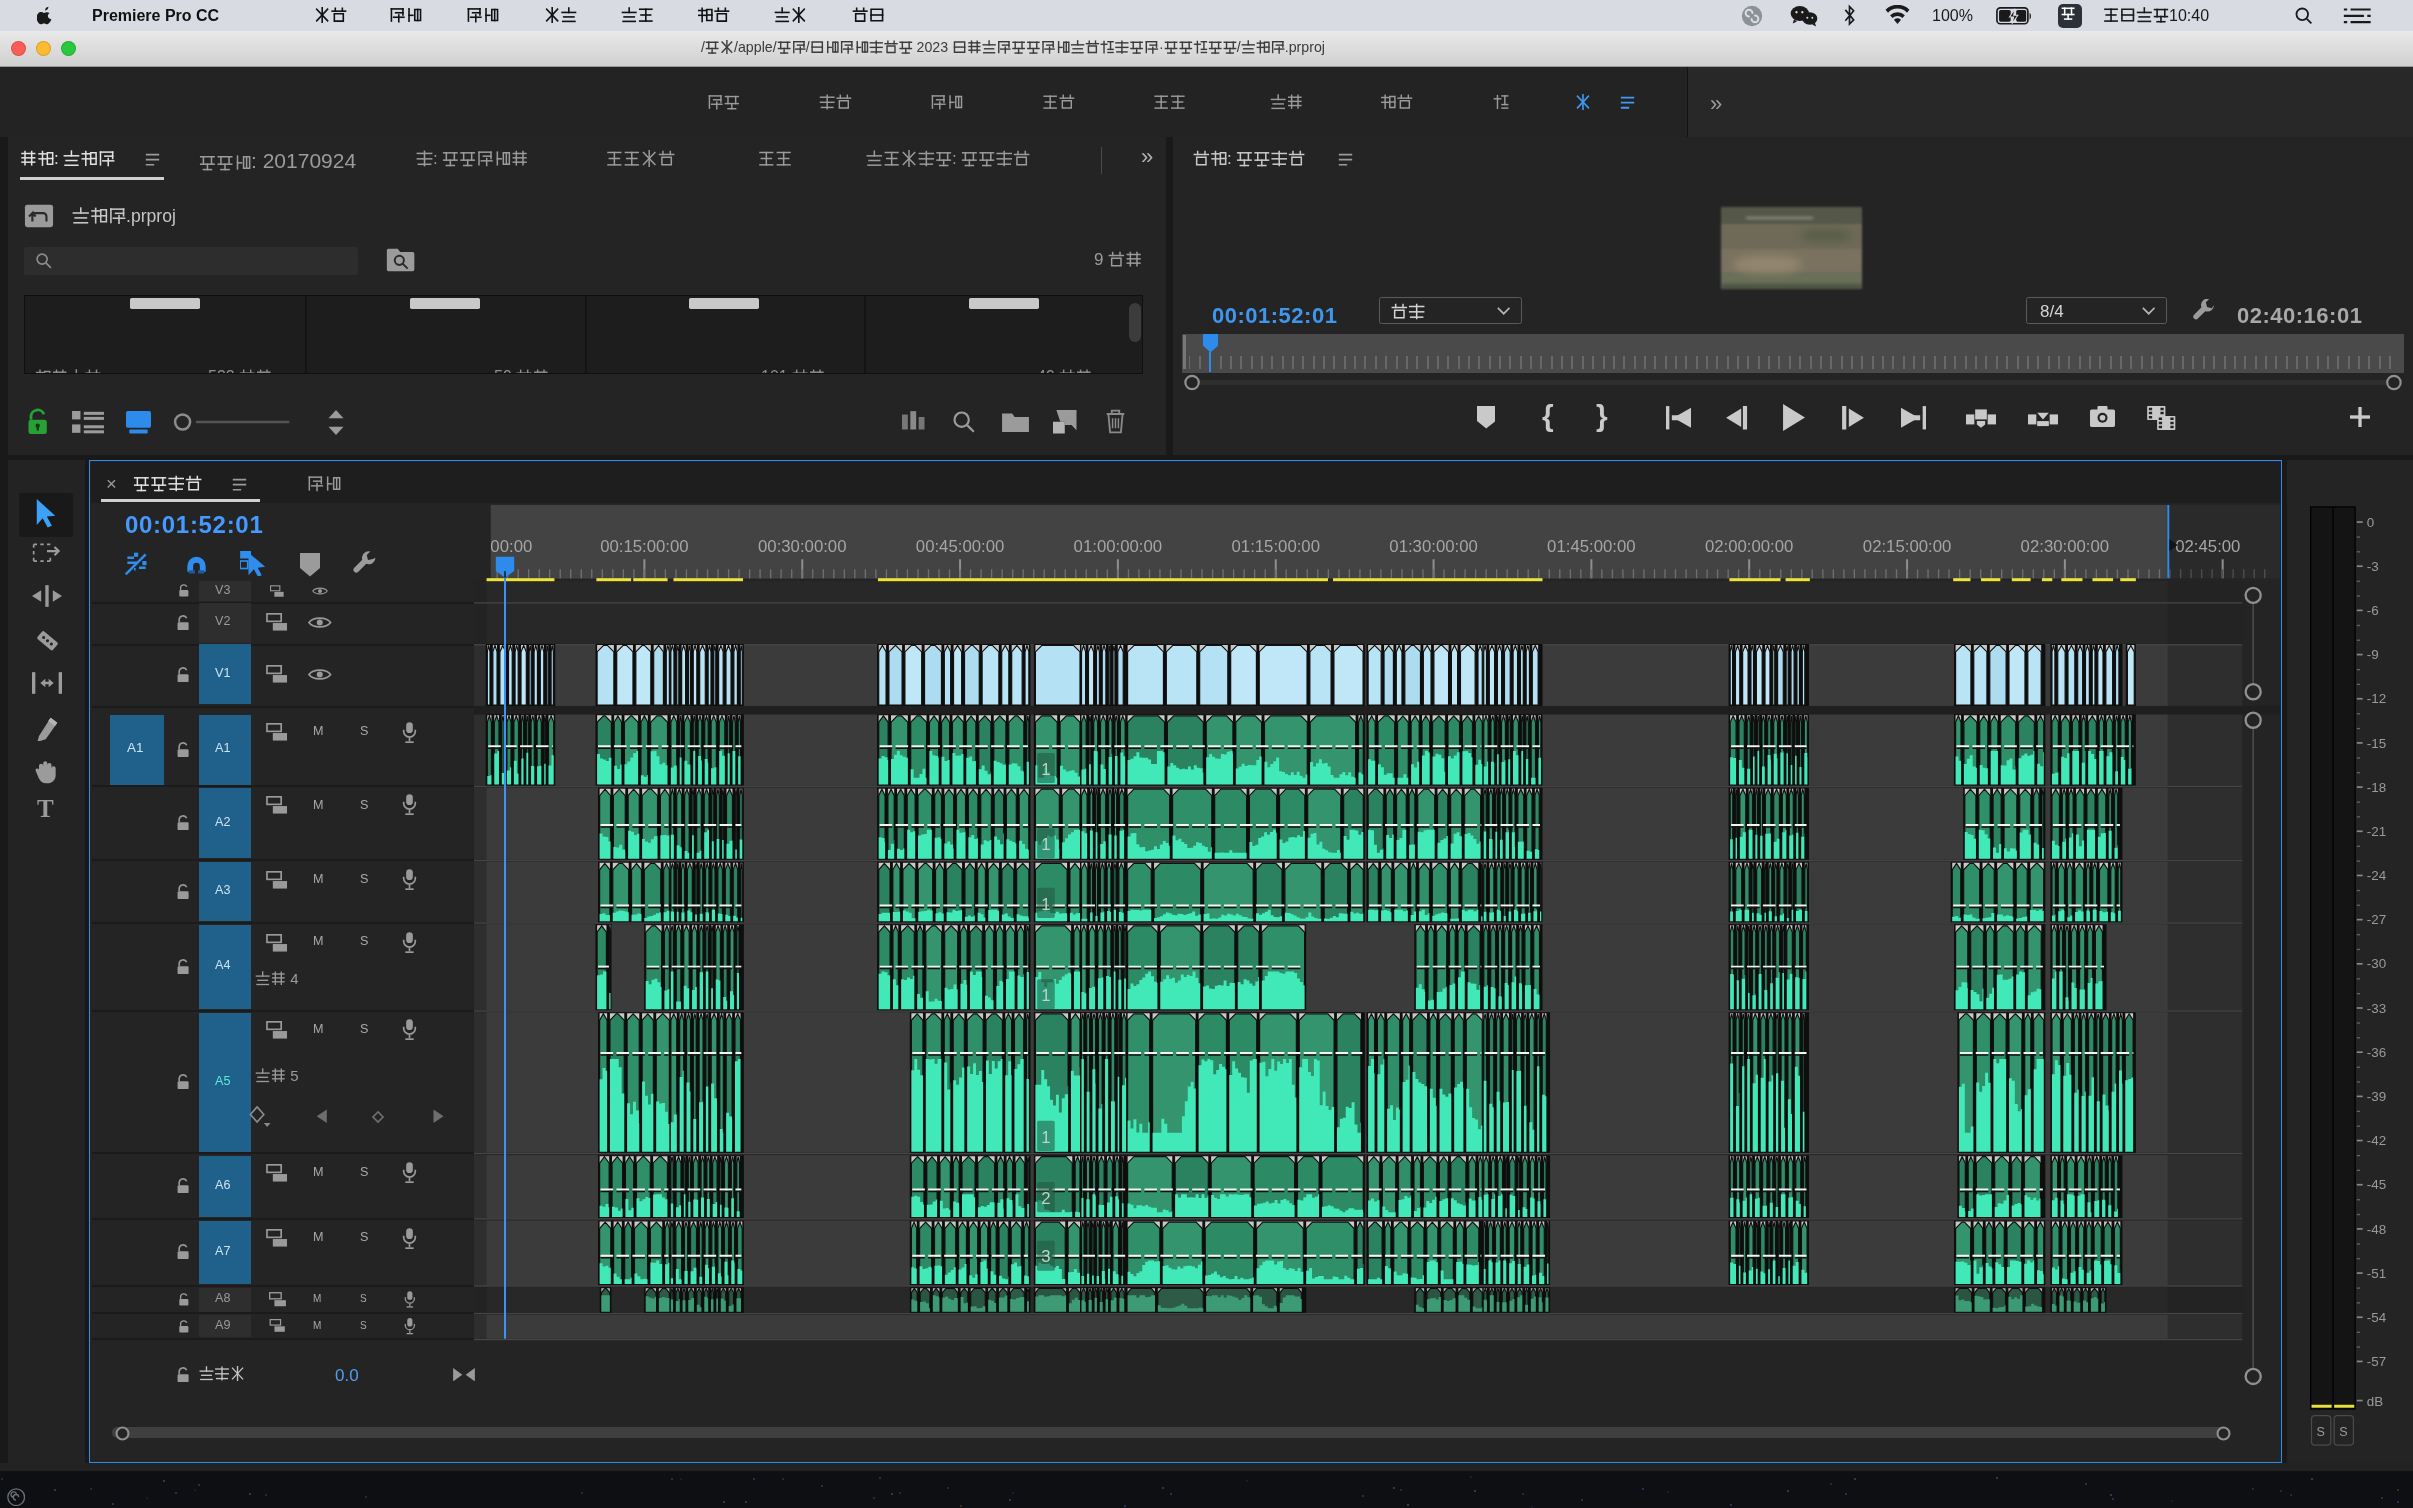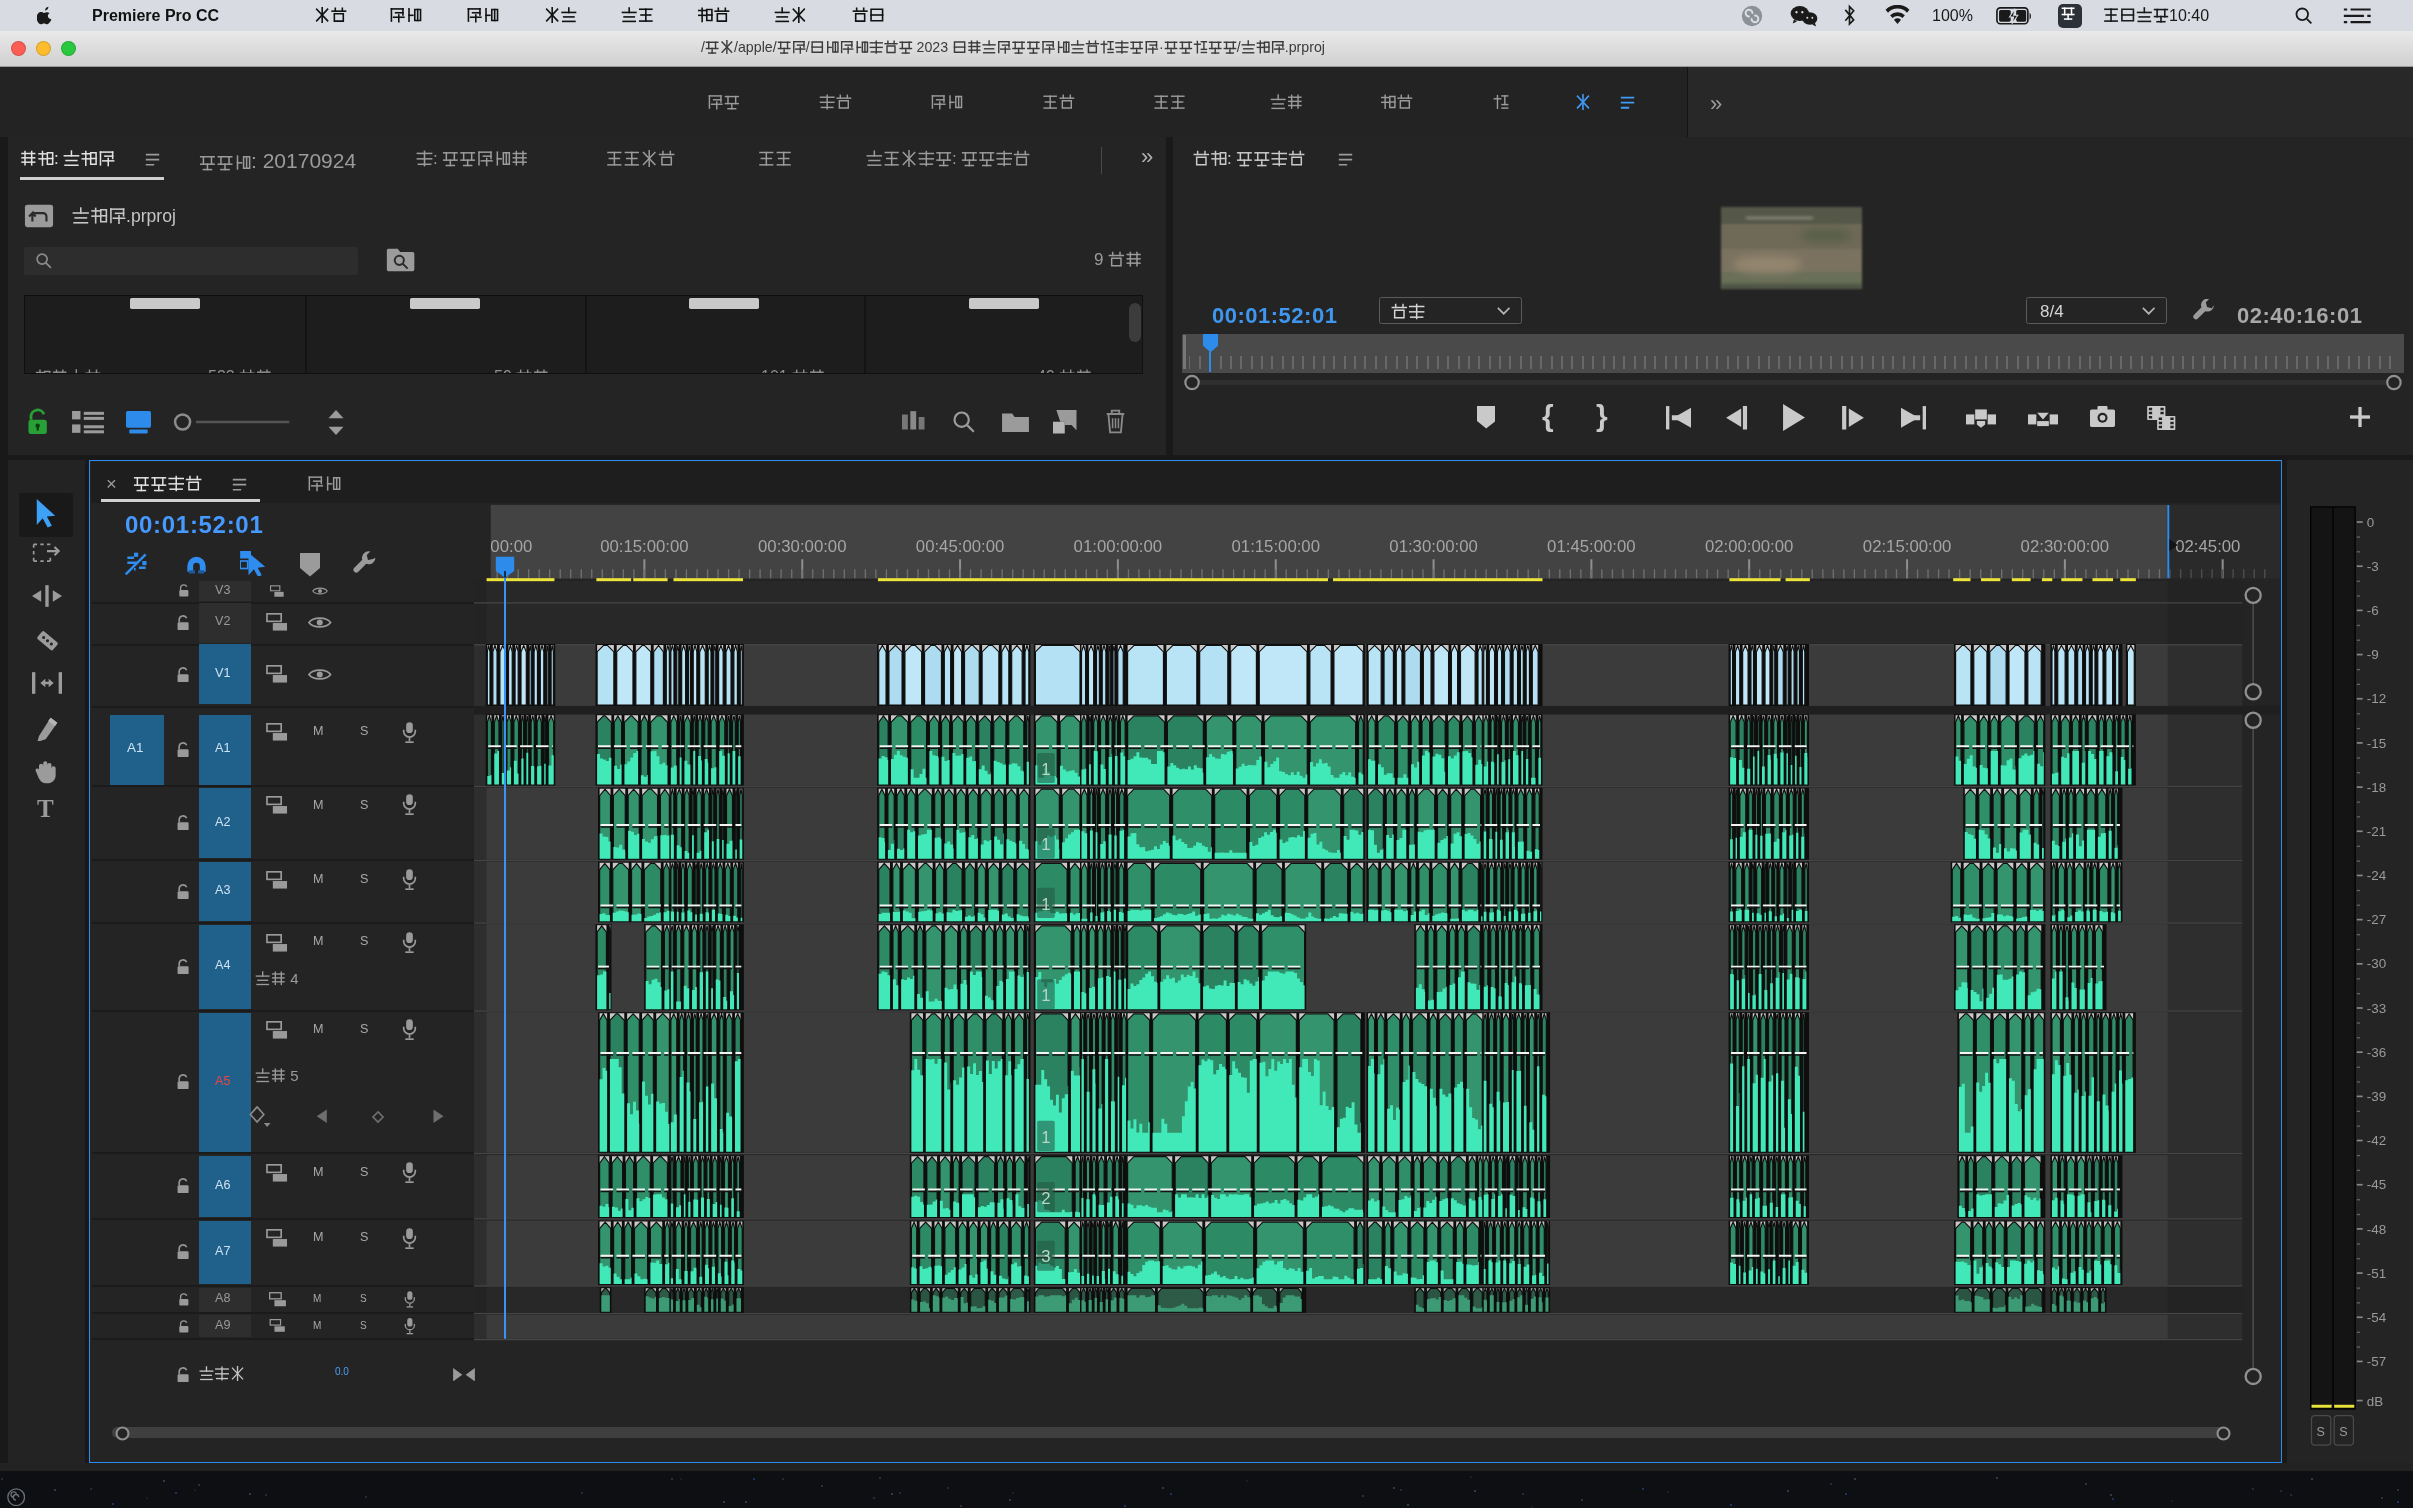--- a/index.html
+++ b/index.html
@@ -1485,21 +1485,21 @@
     <rect x="8" y="19" width="2" height="4"></rect>
     <rect x="4" y="23" width="10" height="2"></rect>
   </svg>
 <div style="position:absolute;left:91px;top:1012px;width:384px;height:0.01px;"></div>
 <div style="position:absolute;left:92px;top:1152px;width:382px;height:1.7px;background:#1b1b1b;"></div>
 <svg style="position:absolute;left:176px;top:1074px" width="14.2" height="16" viewBox="0 0 18 20" fill="none" stroke="#9a9a9a" stroke-width="2">
     <path d="M4 9V6a5 5 0 0 1 9.6-2"></path>
     <rect x="2" y="9" width="14" height="10" rx="1.5" fill="#9a9a9a" stroke="none"></rect>
   </svg>
 <div style="position:absolute;left:199px;top:1013px;width:52px;height:139px;background:#20618c;"></div>
-<div style="position:absolute;left:215px;top:1074px;font-size:12.6px;color:#ef4444;white-space:nowrap;">A5</div>
+<div style="position:absolute;left:215px;top:1074px;font-size:12.6px;color:#5eead4;white-space:nowrap;">A5</div>
 <svg style="position:absolute;left:266px;top:1021px" width="22" height="18.4" viewBox="0 0 26 22" fill="none" stroke="#9a9a9a" stroke-width="2">
     <rect x="1" y="1" width="17" height="9"></rect>
     <rect x="8" y="12" width="17" height="9" fill="#9a9a9a" stroke="none"></rect>
   </svg>
 <div style="position:absolute;left:313px;top:1022px;font-size:12.6px;color:#a8a8a8;white-space:nowrap;">M</div>
 <div style="position:absolute;left:360px;top:1022px;font-size:12.6px;color:#a8a8a8;white-space:nowrap;">S</div>
 <svg style="position:absolute;left:402px;top:1019px" width="15" height="22" viewBox="0 0 18 26" fill="#9a9a9a">
     <rect x="5" y="0" width="8" height="13" rx="4"></rect>
     <path d="M1 9v2a8 8 0 0 0 16 0V9h-2v2a6 6 0 0 1-12 0V9z"></path>
     <rect x="8" y="19" width="2" height="4"></rect>
@@ -1638,21 +1638,21 @@
         <path d="M8 52H92"></path>
         <path d="M14 84H86"></path>
         <path d="M50 8V92"></path>
       </g>
       <g transform="translate(208 0)">
         <path d="M16 14L84 86"></path>
         <path d="M84 14L16 86"></path>
         <path d="M50 4V96"></path>
       </g>
     </svg></div>
-<div style="position:absolute;left:335px;top:1366px;font-size:10px;color:#4f9ff2;white-space:nowrap;">0.0</div>
+<div style="position:absolute;left:335px;top:1366px;font-size:17px;color:#4f9ff2;white-space:nowrap;">0.0</div>
 <svg style="position:absolute;left:453px;top:1368px" width="22" height="13.4" viewBox="0 0 26 16" fill="#9a9a9a">
     <path d="M0 0l11 8L0 16zM26 0L15 8l11 8z"></path>
   </svg>
 <div style="position:absolute;left:112px;top:1427px;width:2112px;height:11px;background:#3f3f3f;border-radius:5px;"></div>
 <svg style="position:absolute;left:114px;top:1425px" width="17" height="17" viewBox="0 0 20 20">
     <circle cx="10" cy="10" r="7" fill="#242424" stroke="#8f8f8f" stroke-width="2.5"></circle>
   </svg>
 <svg style="position:absolute;left:2215px;top:1425px" width="17" height="17" viewBox="0 0 20 20">
     <circle cx="10" cy="10" r="7" fill="#242424" stroke="#8f8f8f" stroke-width="2.5"></circle>
   </svg>

